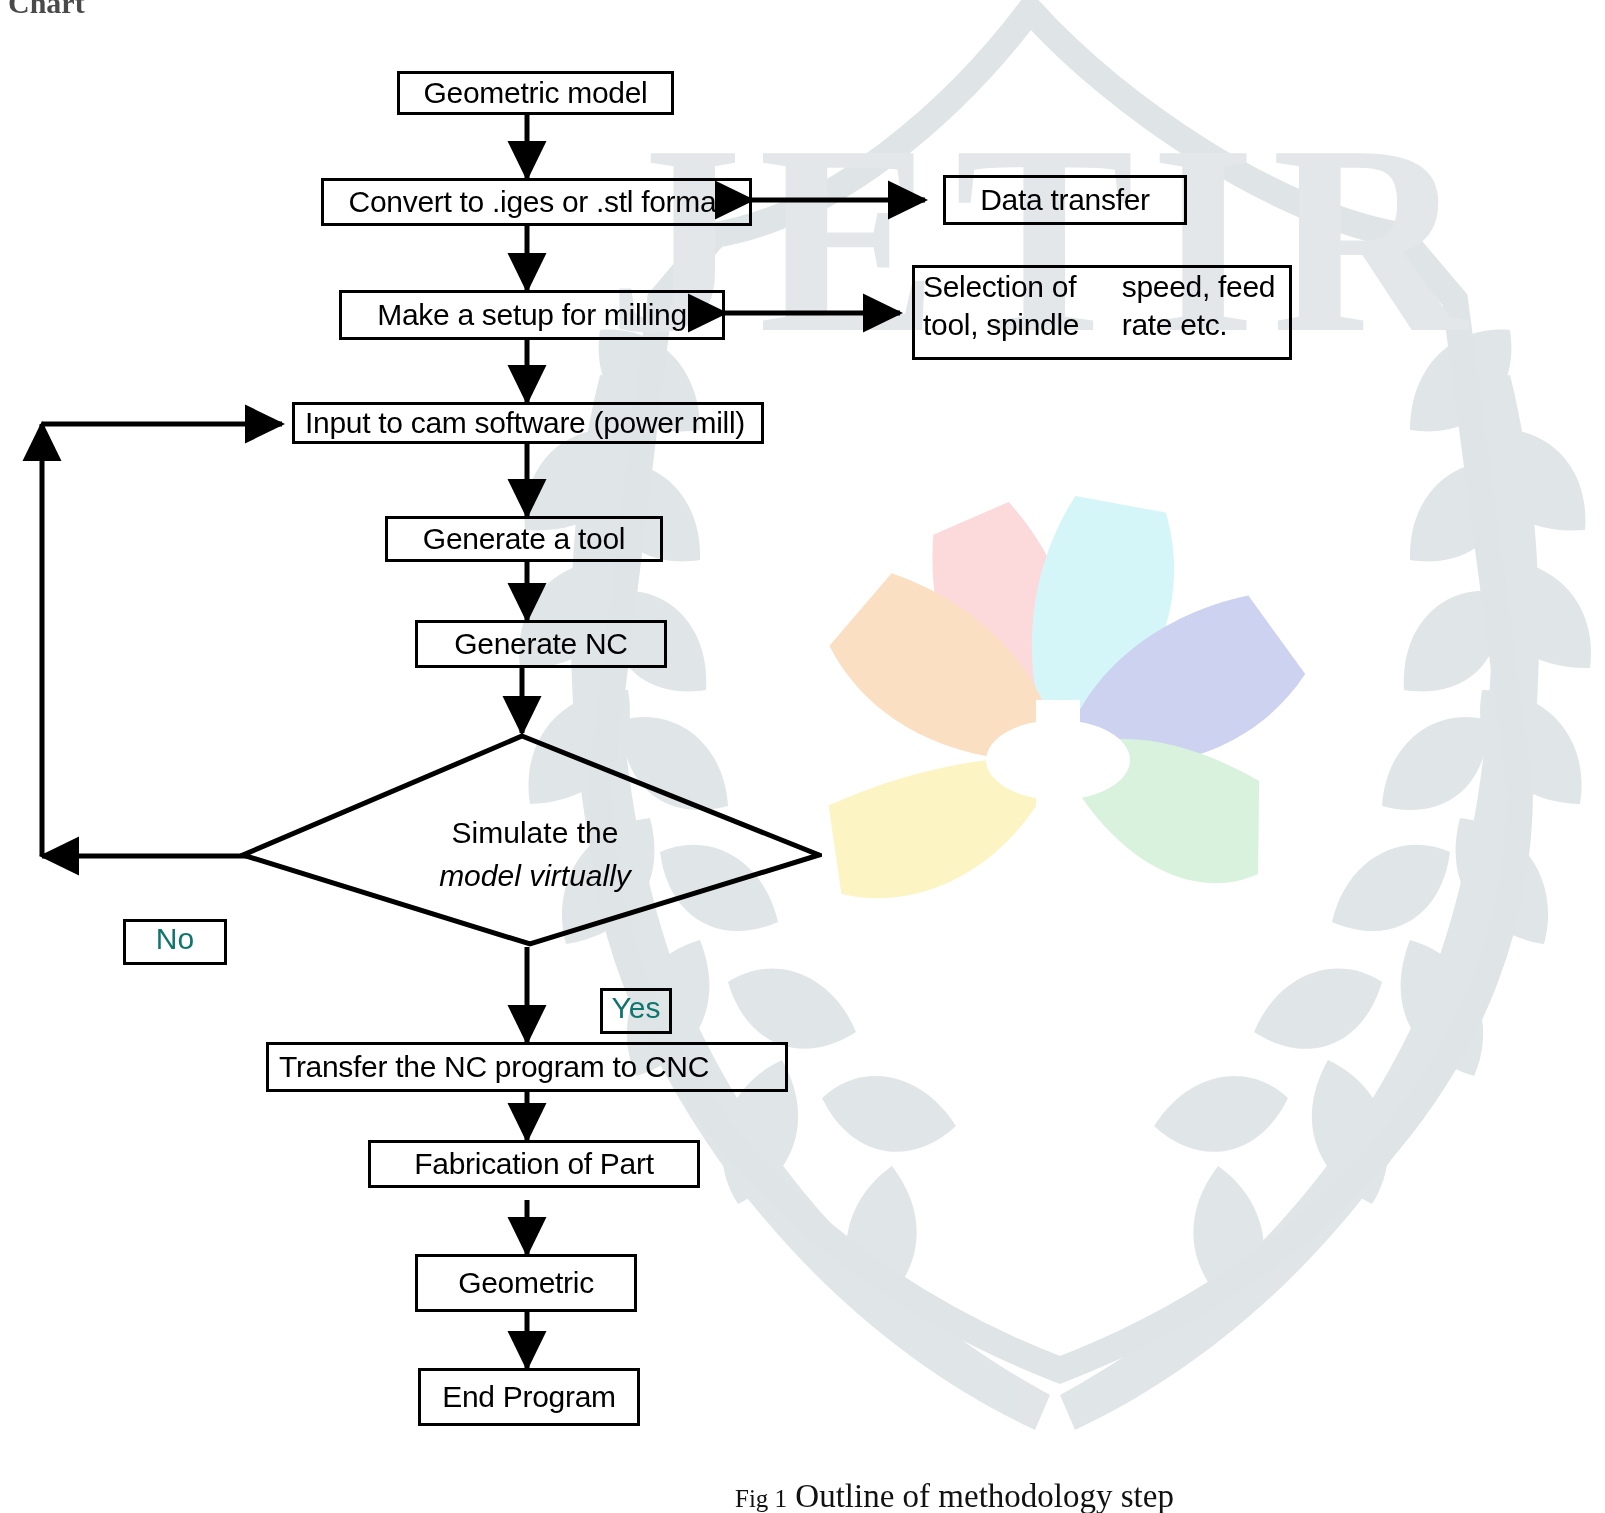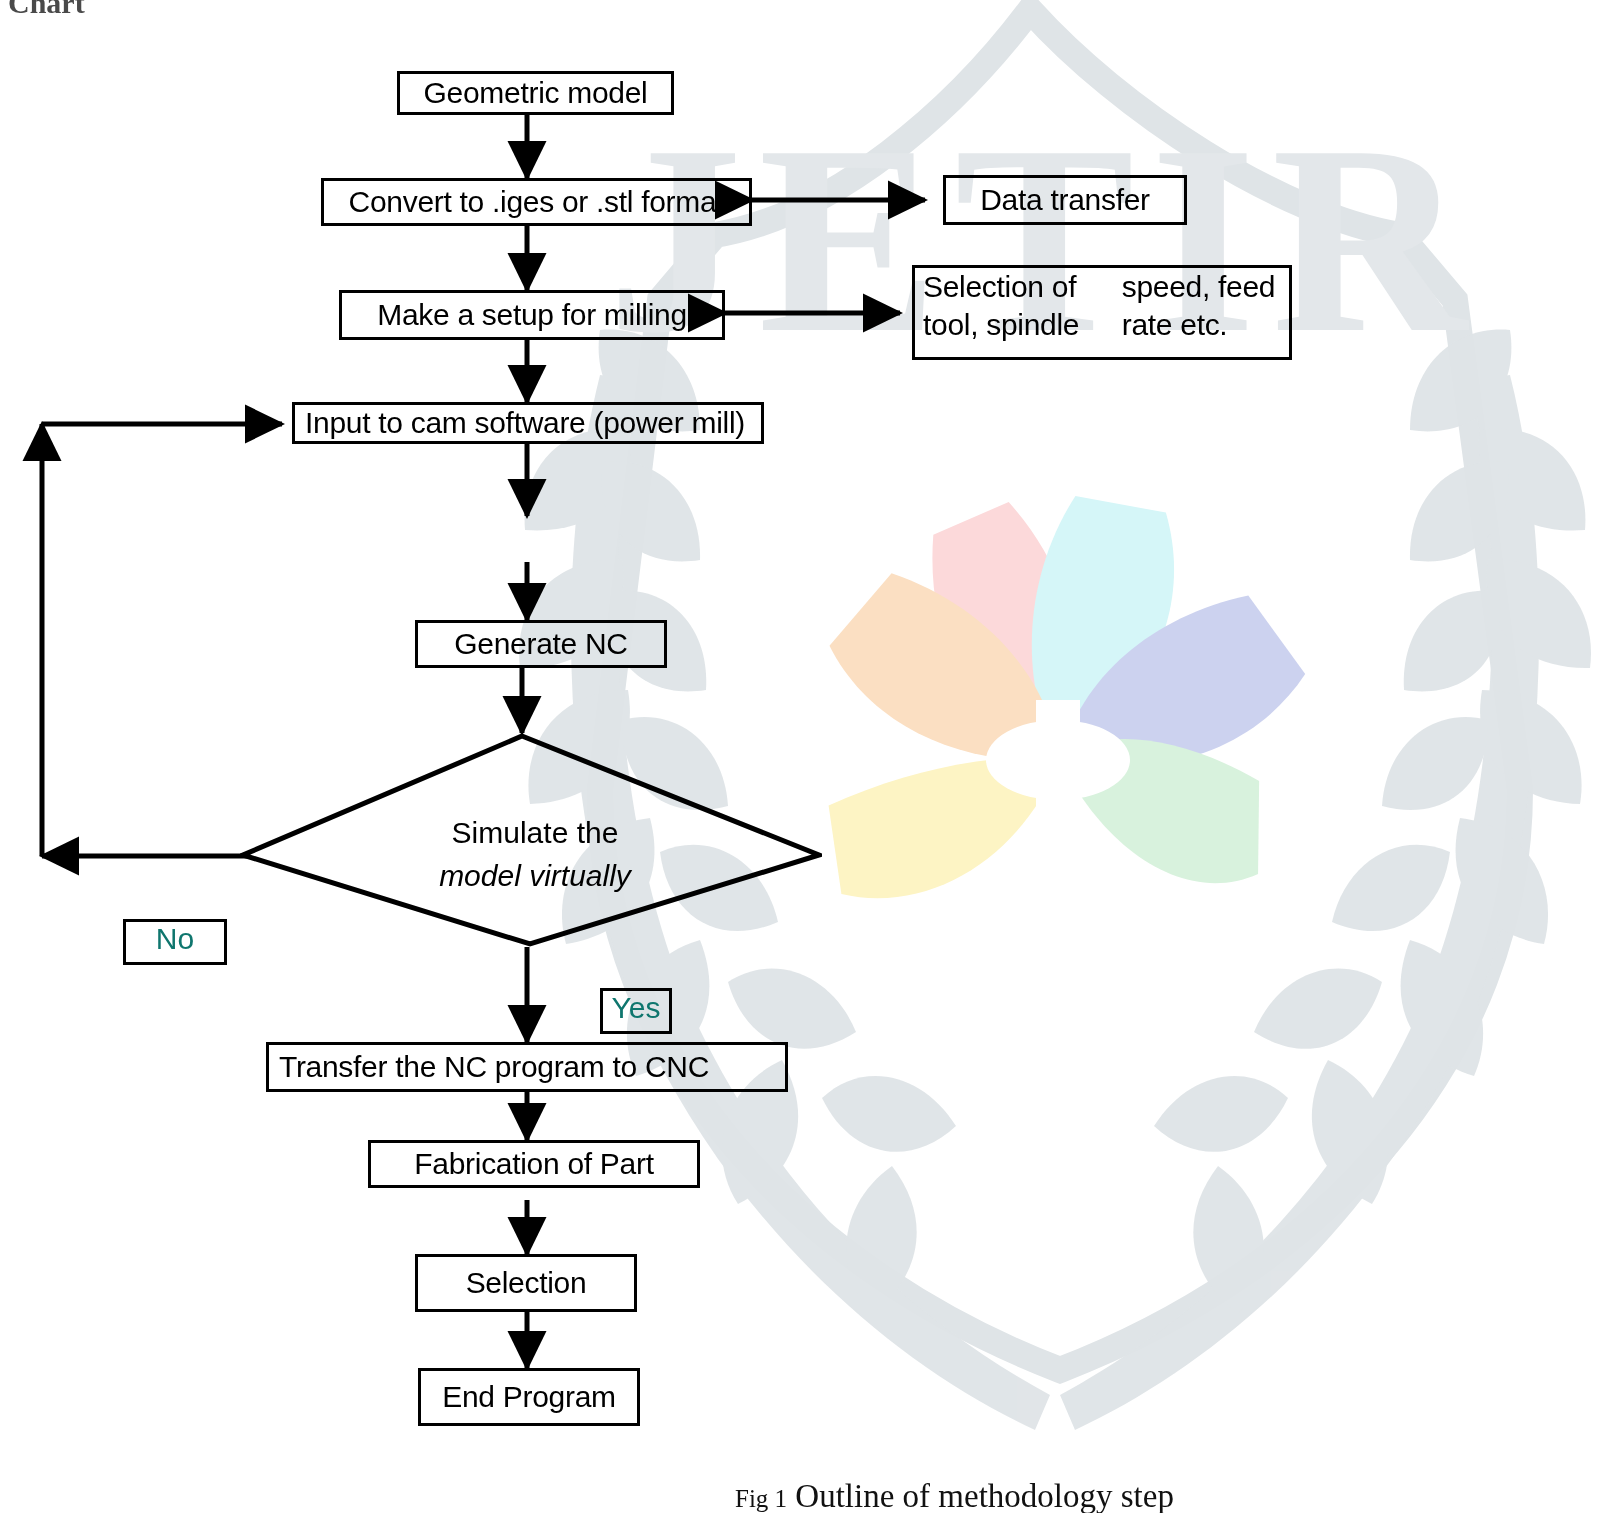--- a/index.html
+++ b/index.html
@@ -260,20 +260,23 @@
   <div class="node wrap left-align" style="left:912px; top:265px; width:380px; height:95px; flex-direction:row;
               align-items:flex-start; justify-content:center; padding-left:8px;">
     <span>Selection of tool, spindle</span>
     <span>speed, feed rate etc.</span>
   </div>
 
   <div class="node left-align" style="left:292px; top:402px; width:472px; height:42px;">
     <span>Input to cam software (power mill)</span>
   </div>
 
+  <div class="node" style="left:385px; top:516px; width:278px; height:46px;">
+    <span>Generate a tool</span>
+  </div>
 
   <div class="node" style="left:415px; top:620px; width:252px; height:48px;">
     <span>Generate NC</span>
   </div>
 
   <div style="position:absolute; left:240px; top:733px; width:582px; height:214px; z-index:3;">
     <svg width="582" height="214" viewBox="0 0 582 214" xmlns="http://www.w3.org/2000/svg" style="display:block;">
       <polygon points="282,3 579,122 290,211 3,122" fill="none" stroke="#000" stroke-width="5"></polygon>
     </svg>
   </div>
@@ -292,21 +295,21 @@
 
   <div class="node left-align" style="left:266px; top:1042px; width:522px; height:50px;">
     <span>Transfer the NC program to CNC</span>
   </div>
 
   <div class="node" style="left:368px; top:1140px; width:332px; height:48px;">
     <span>Fabrication of Part</span>
   </div>
 
   <div class="node" style="left:415px; top:1254px; width:222px; height:58px;">
-    <span>Selection</span>
+    <span>Geometric</span>
   </div>
 
   <div class="node" style="left:418px; top:1368px; width:222px; height:58px;">
     <span>End Program</span>
   </div>
 
   <div id="figure-caption">
     <span class="capnum">Fig 1</span>
     <span>Outline of methodology step</span>
   </div>

